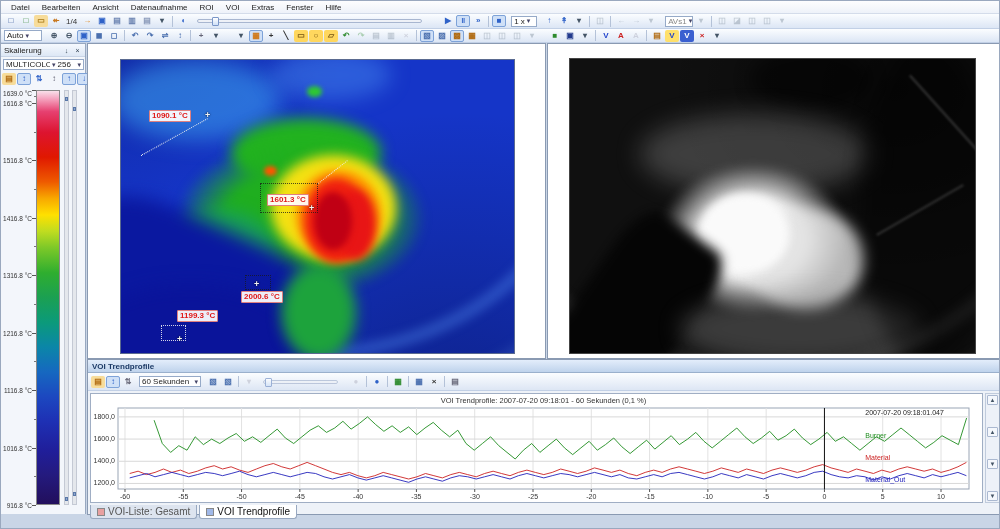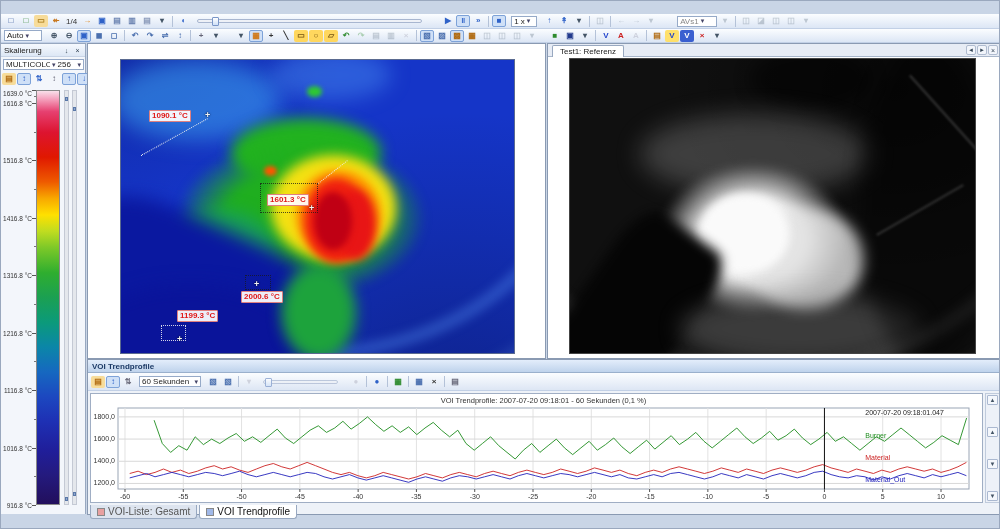--- a/index.html
+++ b/index.html
@@ -78,20 +78,31 @@
   
   #statusbar{position:absolute;left:0;top:514px;width:1000px;height:15px;background:linear-gradient(#f4f7fc,#dfe7f3);border-top:1px solid #aab8ce}
   #statusbar span{position:absolute;top:3px;color:#555}
   #statusbar .cellline{position:absolute;top:2px;height:11px;border-left:1px solid #c0cbdc}
 </style>
 </head>
 <body>
 
 <div id="app">
 
+  <div id="menubar">
+      <span class="menu-item">Datei</span>
+      <span class="menu-item">Bearbeiten</span>
+      <span class="menu-item">Ansicht</span>
+      <span class="menu-item">Datenaufnahme</span>
+      <span class="menu-item">ROI</span>
+      <span class="menu-item">VOI</span>
+      <span class="menu-item">Extras</span>
+      <span class="menu-item">Fenster</span>
+      <span class="menu-item">Hilfe</span>
+    </div>
 
   <div id="toolbar1" class="trow">
     <div class="tgroup">
         <div class="tbtn">
           <span style="color: rgb(53, 88, 156); font-weight: bold;">□</span>
         </div>
         <div class="tbtn">
           <span style="color: rgb(58, 138, 58); font-weight: bold;">□</span>
         </div>
         <div class="tbtn" style="background: rgb(247, 220, 154);">
@@ -164,21 +175,21 @@
         <div class="tbtn dis">
           <span style="color: rgb(102, 119, 136); font-weight: bold;">←</span>
         </div>
         <div class="tbtn dis">
           <span style="color: rgb(102, 119, 136); font-weight: bold;">→</span>
         </div>
         <div class="tbtn dis">
           <span style="color: rgb(102, 119, 136); font-weight: bold;">▾</span>
         </div>
       </div>
-    <div class="combo" style="width:40px;margin-left:18px">
+    <div class="combo" style="width:28px;margin-left:6px">
         <span style="color:#888">AVs1</span>
         <span class="arr">▾</span>
       </div>
     <div class="tgroup">
         <div class="tbtn dis">
           <span style="color: rgb(102, 119, 136); font-weight: bold;">▾</span>
         </div>
         <div class="tsep"></div>
         <div class="tbtn dis">
           <span style="color: rgb(102, 119, 136); font-weight: bold;">◫</span>
@@ -447,28 +458,20 @@
       <div class="cross" style="left:133px;top:221px"></div>
       <div class="cross" style="left:56px;top:276px"></div>
       <div class="ann" style="left:28px;top:50px">1090.1 °C</div>
       <div class="ann" style="left:146px;top:134px" able="true">1601.3 °C</div>
       <div class="ann" style="left:120px;top:231px">2000.6 °C</div>
       <div class="ann" style="left:56px;top:250px">1199.3 °C</div>
     </div>
   </div>
 
   <div id="refPane" class="pane" style="left:546px;top:42px;width:454px;height:316px">
-    <div class="tabbar">
-      <div class="tab" style="margin-left:4px">Test1: Referenz</div>
-      <div class="paneNav">
-        <span>◂</span>
-        <span>▸</span>
-        <span>×</span>
-      </div>
-    </div>
     <div id="grayimg">
       <div class="b" style="left:-100px;top:-180px;width:600px;height:500px;border:12px solid rgba(150,150,150,.22);filter:blur(6px)"></div>
       <div class="b" style="left:-160px;top:-245px;width:720px;height:610px;border:10px solid rgba(130,130,130,.18);filter:blur(8px)"></div>
       <div class="b" style="left:180px;top:-10px;width:120px;height:60px;background:rgba(0,0,0,.45);filter:blur(8px)"></div>
       <div class="b" style="left:70px;top:55px;width:230px;height:80px;background:rgba(170,170,170,.30);filter:blur(12px)"></div>
       <div class="b" style="left:88px;top:105px;width:190px;height:150px;background:radial-gradient(closest-side,#efefef 55%,rgba(160,160,160,0));filter:blur(5px)"></div>
       <div class="b" style="left:175px;top:150px;width:120px;height:100px;background:rgba(225,225,225,.8);filter:blur(7px)"></div>
       <div class="b" style="left:130px;top:135px;width:90px;height:80px;background:#fafafa;filter:blur(4px)"></div>
       <div class="b" style="left:-10px;top:150px;width:110px;height:260px;background:#050505;transform:rotate(35deg);filter:blur(6px);border-radius:20%"></div>
       <div class="b" style="left:110px;top:235px;width:240px;height:70px;background:rgba(140,140,140,.35);filter:blur(11px)"></div>

